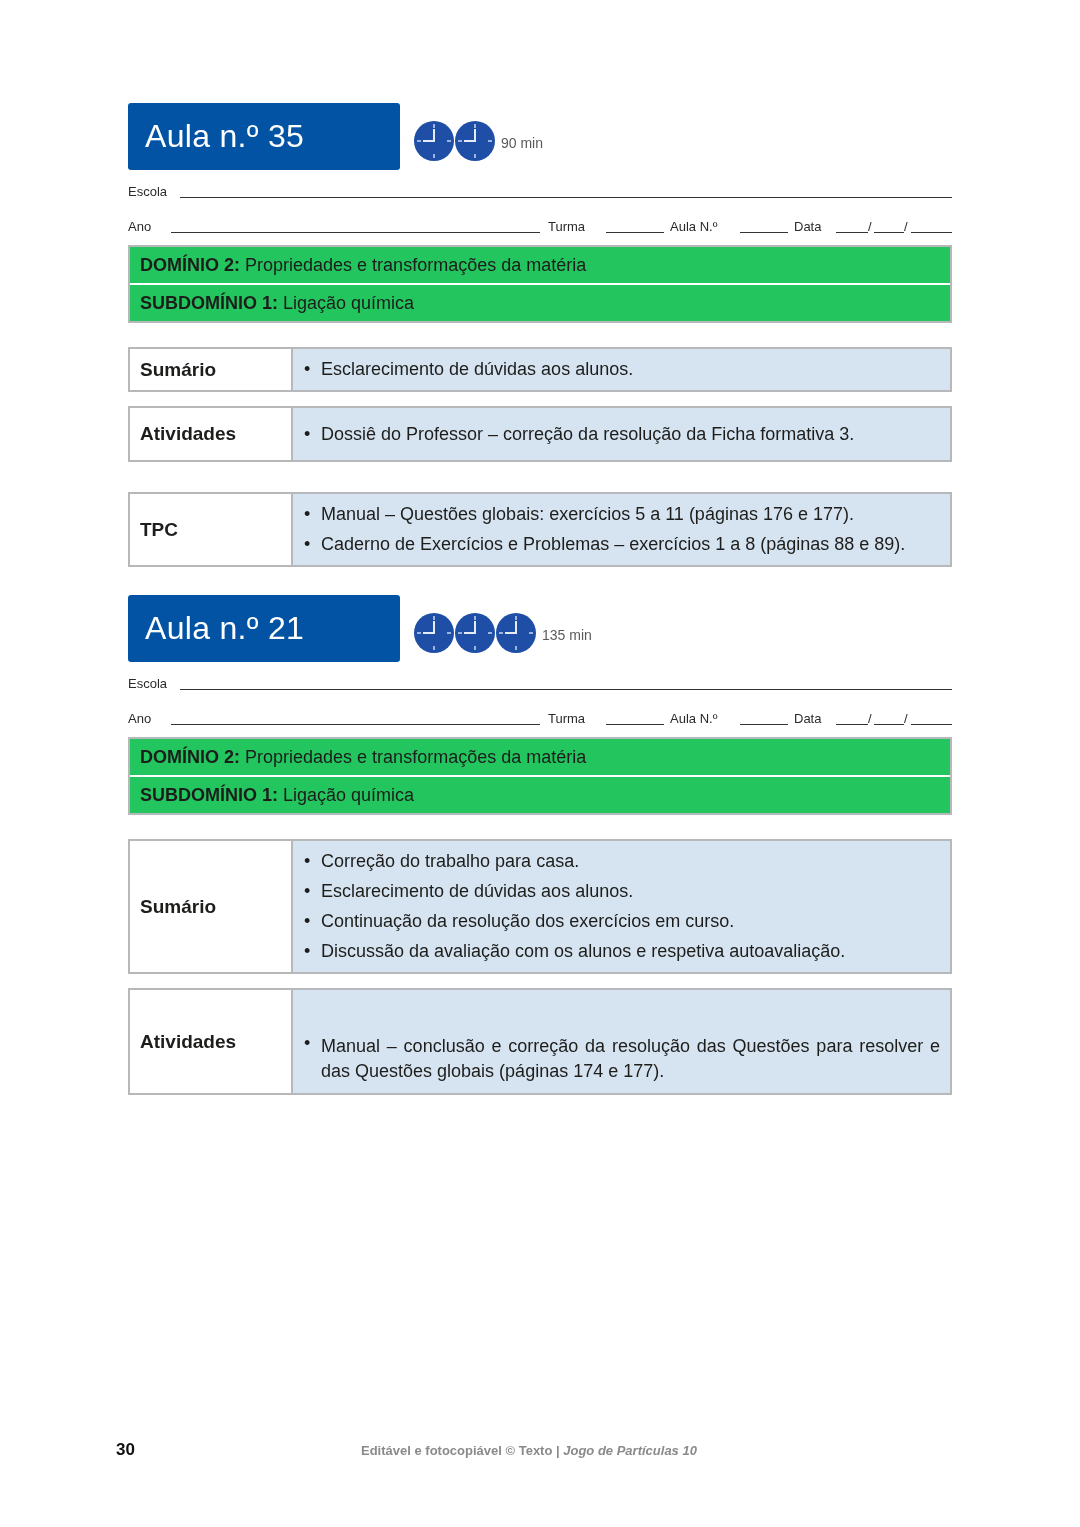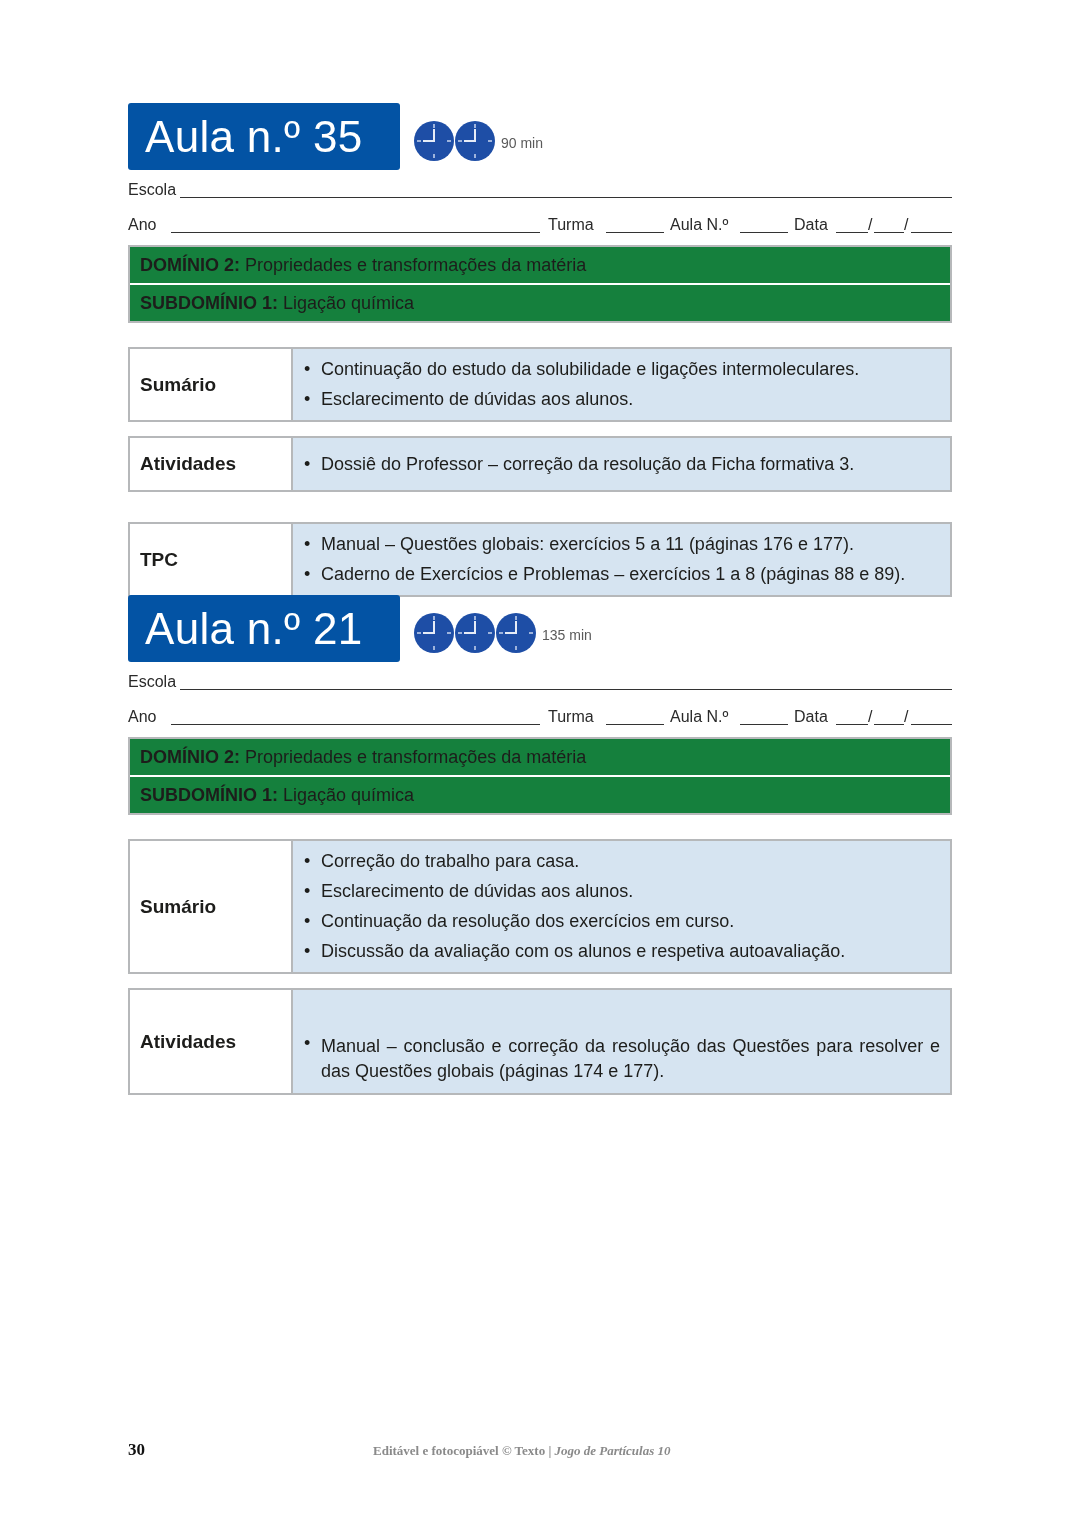--- a/index.html
+++ b/index.html
@@ -6,33 +6,33 @@
   body {
     width: 1080px; height: 1527px; background: #ffffff; position: relative;
     font-family: "Liberation Sans", "DejaVu Sans", sans-serif; color: #1d1d1b;
     overflow: hidden;
   }
   .lesson { position: absolute; left: 128px; width: 824px; }
   .header-row { position: relative; height: 67px; }
   .title-box {
     position: absolute; left: 0; top: 0; width: 272px; height: 67px;
     background: #0353a4; border-radius: 3px; color: #fff;
-    font-size: 44px; line-height: 67px; padding-left: 17px; box-sizing: border-box;
+    font-size: 32px; line-height: 67px; padding-left: 17px; box-sizing: border-box;
     letter-spacing: 0.3px;
   }
   .clocks { position: absolute; left: 285px; top: 17px; height: 42px; display: flex; align-items: center; }
   .clock { width: 42px; height: 42px; margin-right: -1px; }
   .duration { font-size: 14px; color: #5a5a5a; margin-left: 6px; margin-top: 4px; }
 
-  .line-row { position: relative; height: 35px; font-size: 16px; color: #2a2a2a; }
+  .line-row { position: relative; height: 35px; font-size: 13px; color: #2a2a2a; }
   .line-row .lbl { position: absolute; bottom: 6px; background: #fff; }
   .fill { position: absolute; bottom: 7px; border-bottom: 1.2px solid #333; height: 0; }
 
   .domain-box {
-    margin-top: 5px; border: 2px solid #b6b8ba; background: #15803d;
+    margin-top: 5px; border: 2px solid #b6b8ba; background: #22c55e;
     font-size: 18px;
   }
   .domain-box .drow { height: 36px; line-height: 36px; padding-left: 10px; }
   .domain-box .drow + .drow { border-top: 2px solid #ffffff; }
   .b { font-weight: bold; }
 
   .table {
     display: flex; border: 2px solid #b6b8ba; background: #d6e4f1; margin-top: 22px;
     font-size: 18px;
   }
@@ -40,21 +40,21 @@
     width: 163px; background: #fff; border-right: 2px solid #b6b8ba;
     display: flex; align-items: center; padding-left: 10px; box-sizing: border-box;
     font-weight: bold; font-size: 19px;
   }
   .table .body { flex: 1; padding: 5px 10px 6px 8px; }
   .table ul { margin: 0; padding: 0; list-style: none; }
   .table li { position: relative; padding-left: 20px; line-height: 30px; }
   .table li::before { content: "•"; position: absolute; left: 3px; top: 0; }
   .table li.just { text-align: justify; line-height: 25px; padding-top: 3px; padding-bottom: 3px; margin-top: 36px; }
 
-  .footer { position: absolute; top: 1440px; left: 128px; width: 824px; height: 25px; font-family: Liberation Serif, serif; }
+  .footer { position: absolute; top: 1440px; left: 116px; width: 824px; height: 25px; }
   .page-num { position: absolute; left: 0; top: 0; font-weight: bold; font-size: 17px; color: #111; }
   .footer-text { position: absolute; left: 245px; top: 3px; font-size: 13px; color: #8a8a8a; font-weight: bold; }
   .footer-text i { font-style: italic; }
 </style>
 </head>
 <body>
 
 <section class="lesson" style="top:103px;">
   <div class="header-row">
     <div class="title-box">Aula n.º 35</div>
@@ -94,21 +94,20 @@
 
   <div class="domain-box">
     <div class="drow"><span class="b">DOMÍNIO 2:</span> <span>Propriedades e transformações da matéria</span></div>
     <div class="drow"><span class="b">SUBDOMÍNIO 1:</span> <span>Ligação química</span></div>
   </div>
 
   <div class="table" style="margin-top:24px;">
     <div class="head">Sumário</div>
     <div class="body">
         <ul>
-      <li>Continuação do estudo da solubilidade e ligações intermoleculares.</li>
       <li>Esclarecimento de dúvidas aos alunos.</li>
     </ul>
       </div>
   </div>
 
   <div class="table" style="margin-top:14px;">
     <div class="head">Atividades</div>
     <div class="body" style="padding-top:11px; padding-bottom:11px;">
         <ul>
       <li>Dossiê do Professor – correção da resolução da Ficha formativa 3.</li>

